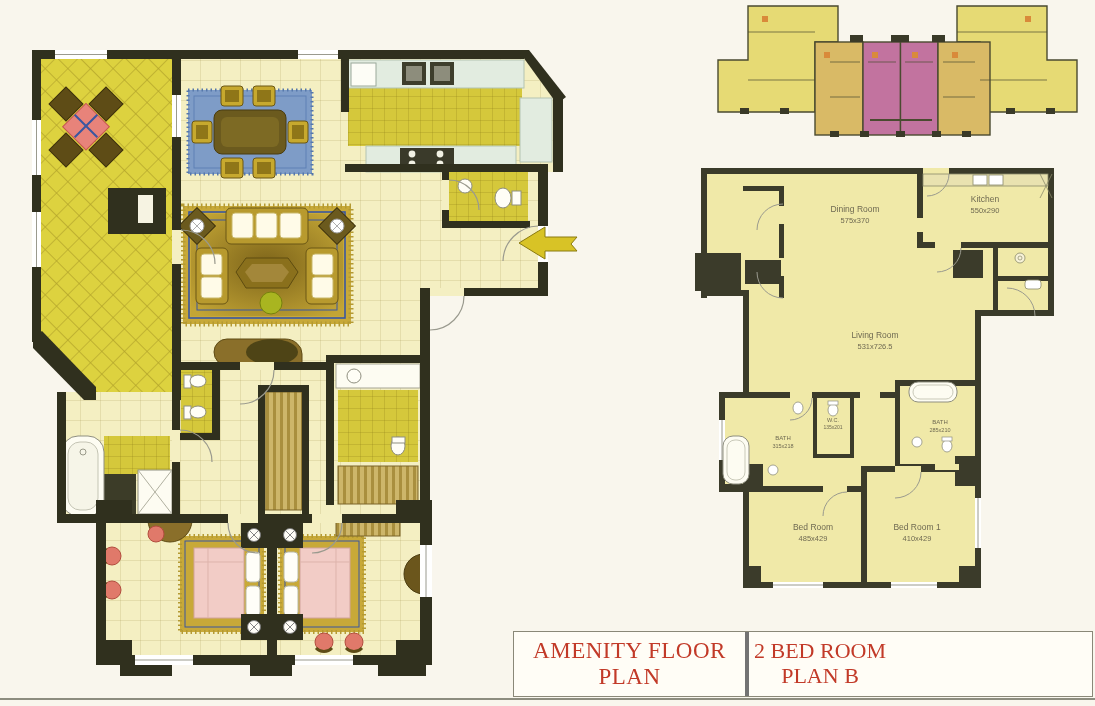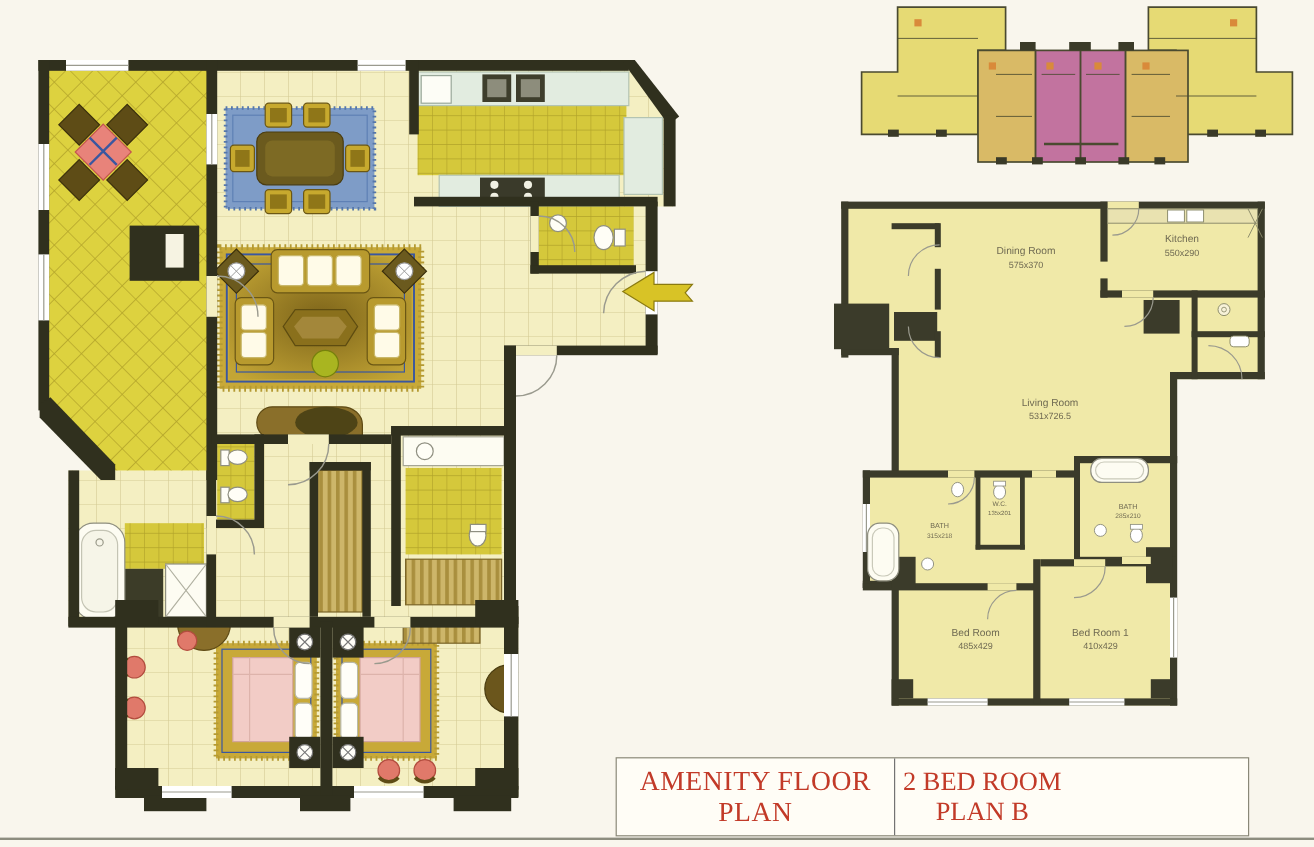--- a/index.html
+++ b/index.html
@@ -1,23 +1,23 @@
 <!DOCTYPE html>
 <html><head>
 <meta charset="utf-8">
 <style>
   html,body{margin:0;padding:0;background:#e8e4d8;}
   .page{position:relative;width:1095px;height:706px;background:#f9f6ed;overflow:hidden;
         font-family:"Liberation Sans",sans-serif;}
   svg{position:absolute;display:block;}
-  .title-table{position:absolute;left:513px;top:631px;width:528px;height:66px;
+  .title-table{position:absolute;left:513px;top:631px;width:580px;height:66px;
         display:flex;background:#fffdf6;border:1px solid #8a8878;box-sizing:border-box;}
   .title-cell{display:flex;flex-direction:column;justify-content:center;align-items:center;
         box-sizing:border-box;color:#c23a28;font-family:"Liberation Serif",serif;text-align:center;}
-  .title-cell + .title-cell{border-left:1px solid #737373;}
+  .title-cell + .title-cell{border-left:4px solid #737373;}
   .cell-plan{width:231px;font-size:23px;letter-spacing:.5px;}
   .cell-type{width:146px;font-size:22px;line-height:1.12;}
   .cell-area{width:200px;font-size:19.5px;line-height:1.08;}
   .bottom-rule{position:absolute;left:0;top:698px;width:1095px;height:2px;background:#8d8d7f;}
   .schem-label{fill:#6f6a52;}
 </style>
 </head>
 <body>
 
 <div class="page">

